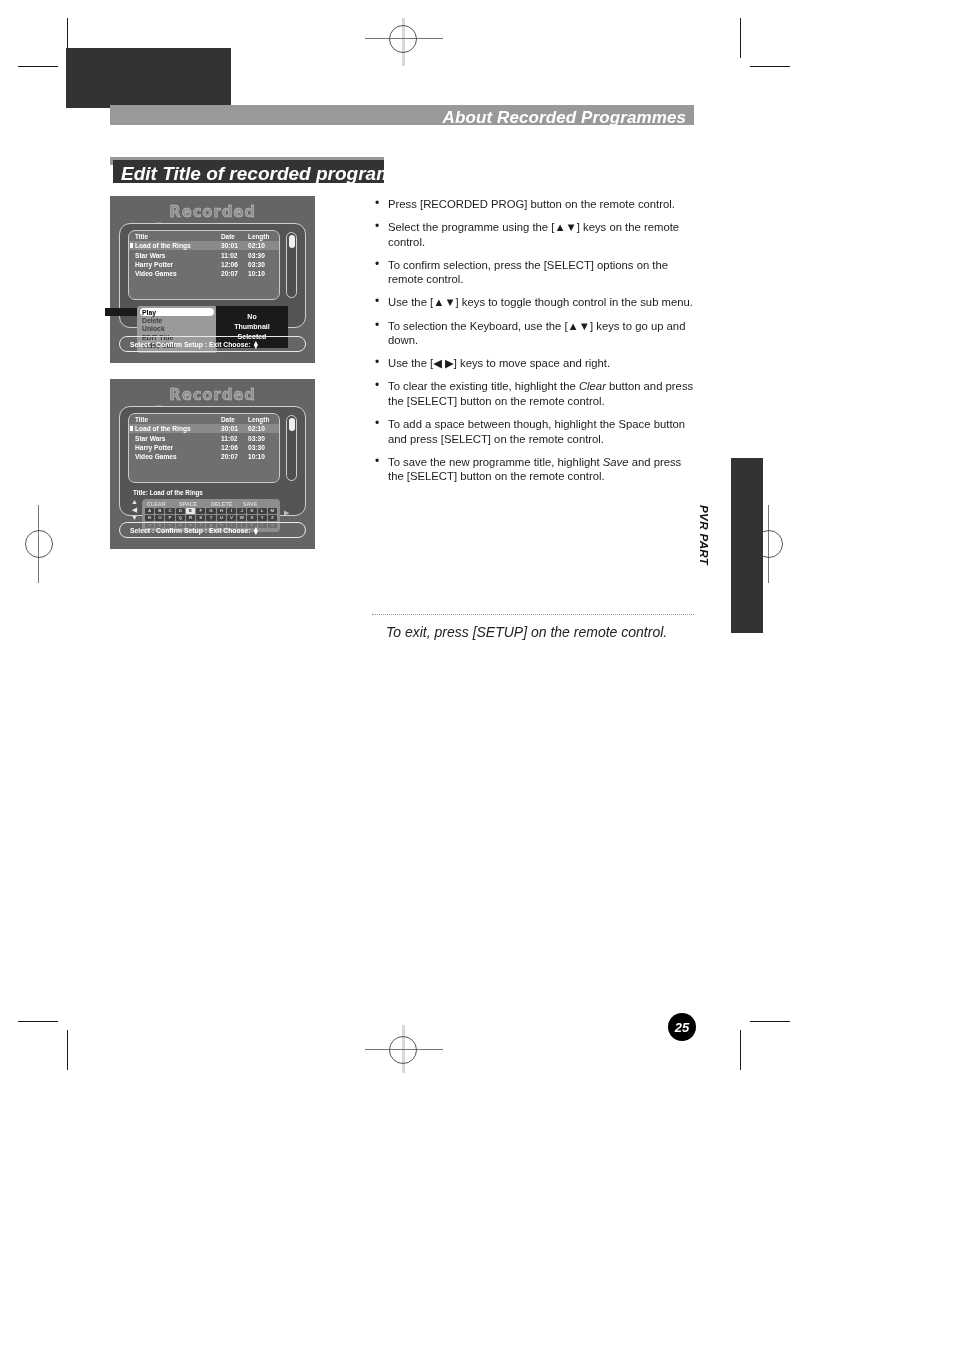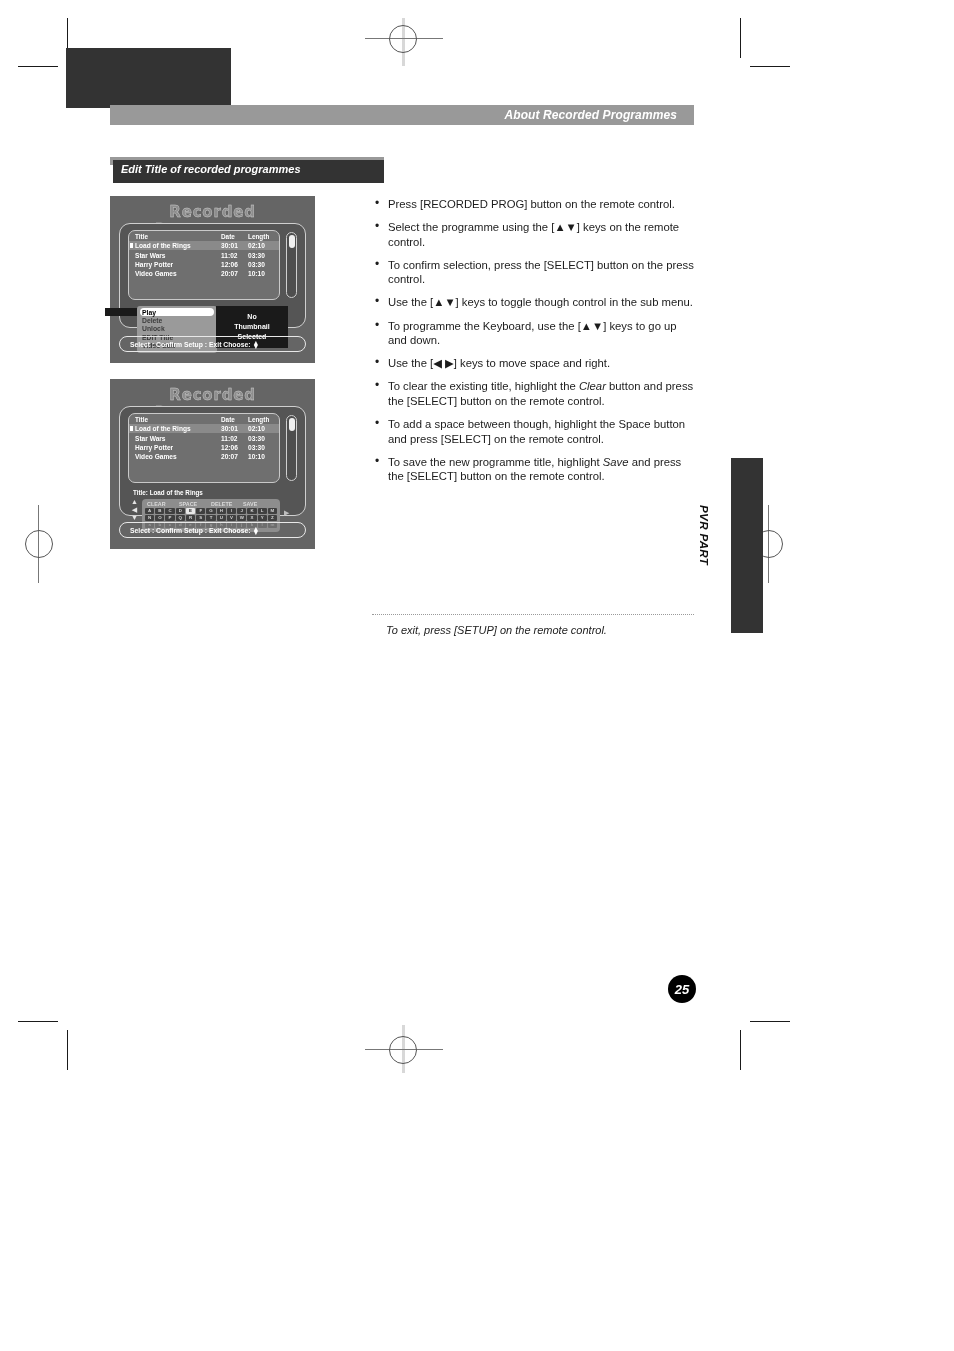--- a/index.html
+++ b/index.html
@@ -36,23 +36,23 @@
     background: #333333;
   }
   .header-bar {
     position: absolute;
     left: 110px; top: 105px;
     width: 584px; height: 20px;
     background: #999999;
   }
   .header-bar-text {
     position: absolute;
-    right: 17px; top: 3px;
-    color: #ffffff;
-    font-size: 12px;
+    right: 8px; top: 3px;
+    color: #ffffff;
+    font-size: 17px;
     font-weight: bold;
     font-style: italic;
     letter-spacing: 0.1px;
     white-space: nowrap;
   }
 
   
   .sec-title-gray {
     position: absolute;
     left: 110px; top: 157px;
@@ -62,21 +62,21 @@
   .sec-title-dark {
     position: absolute;
     left: 113px; top: 160px;
     width: 271px; height: 23px;
     background: #333333;
   }
   .sec-title-text {
     position: absolute;
     left: 8px; top: 3px;
     color: #ffffff;
-    font-size: 11px;
+    font-size: 19px;
     font-weight: bold;
     font-style: italic;
     white-space: nowrap;
   }
 
   
   .shot {
     position: absolute;
     left: 110px;
     width: 205px;
@@ -318,21 +318,21 @@
   .dotted-rule {
     position: absolute;
     left: 372px; top: 614px;
     width: 322px;
     border-top: 1px dotted #9a9a9a;
   }
   .exit-note {
     position: absolute;
     left: 386px; top: 624px;
     width: 310px;
-    font-size: 11px;
+    font-size: 14px;
     font-style: italic;
     color: #222222;
   }
 
   
   .side-tab {
     position: absolute;
     left: 731px; top: 458px;
     width: 32px; height: 175px;
     background: #333333;
@@ -345,21 +345,21 @@
     font-style: italic;
     color: #111111;
     writing-mode: vertical-rl;
     letter-spacing: 0.4px;
     white-space: nowrap;
   }
 
   
   .page-num {
     position: absolute;
-    left: 668px; top: 975px;
+    left: 668px; top: 1013px;
     width: 28px; height: 28px;
     background: #000000;
     border-radius: 50%;
     color: #ffffff;
     font-size: 13px;
     font-weight: bold;
     font-style: italic;
     display: flex;
     align-items: center;
     justify-content: center;
@@ -564,23 +564,23 @@
   <div class="shot-footer shot-footer-2">
     <span>Select : Confirm   Setup : Exit   Choose:</span>
     <span class="updown">▲<br>▼</span>
   </div>
 </div>
 
 <div class="instr">
   <ul>
       <li>Press [RECORDED PROG] button on the remote control.</li>
       <li>Select the programme using the [▲▼] keys on the remote control.</li>
-      <li>To confirm selection, press the  [SELECT] button on the press control.</li>
+      <li>To confirm selection, press the  [SELECT] options on the remote control.</li>
       <li>Use the [▲▼] keys to toggle though control in the sub menu.</li>
-      <li>To programme the Keyboard, use the [▲▼] keys to go up and down.</li>
+      <li>To selection the Keyboard, use the [▲▼] keys to go up and down.</li>
       <li>Use the [◀ ▶] keys to move space and right.</li>
       <li>To clear the existing title, highlight the <em>Clear</em> button and press the  [SELECT] button on the remote control.</li>
       <li>To add a space between though, highlight the Space button and press  [SELECT] on the remote control.</li>
       <li>To save the new programme title, highlight <em>Save</em> and press the  [SELECT] button on the remote control.</li>
     </ul>
 </div>
 
 <div class="dotted-rule"></div>
 <div class="exit-note">To exit, press [SETUP] on the remote control.</div>
 

